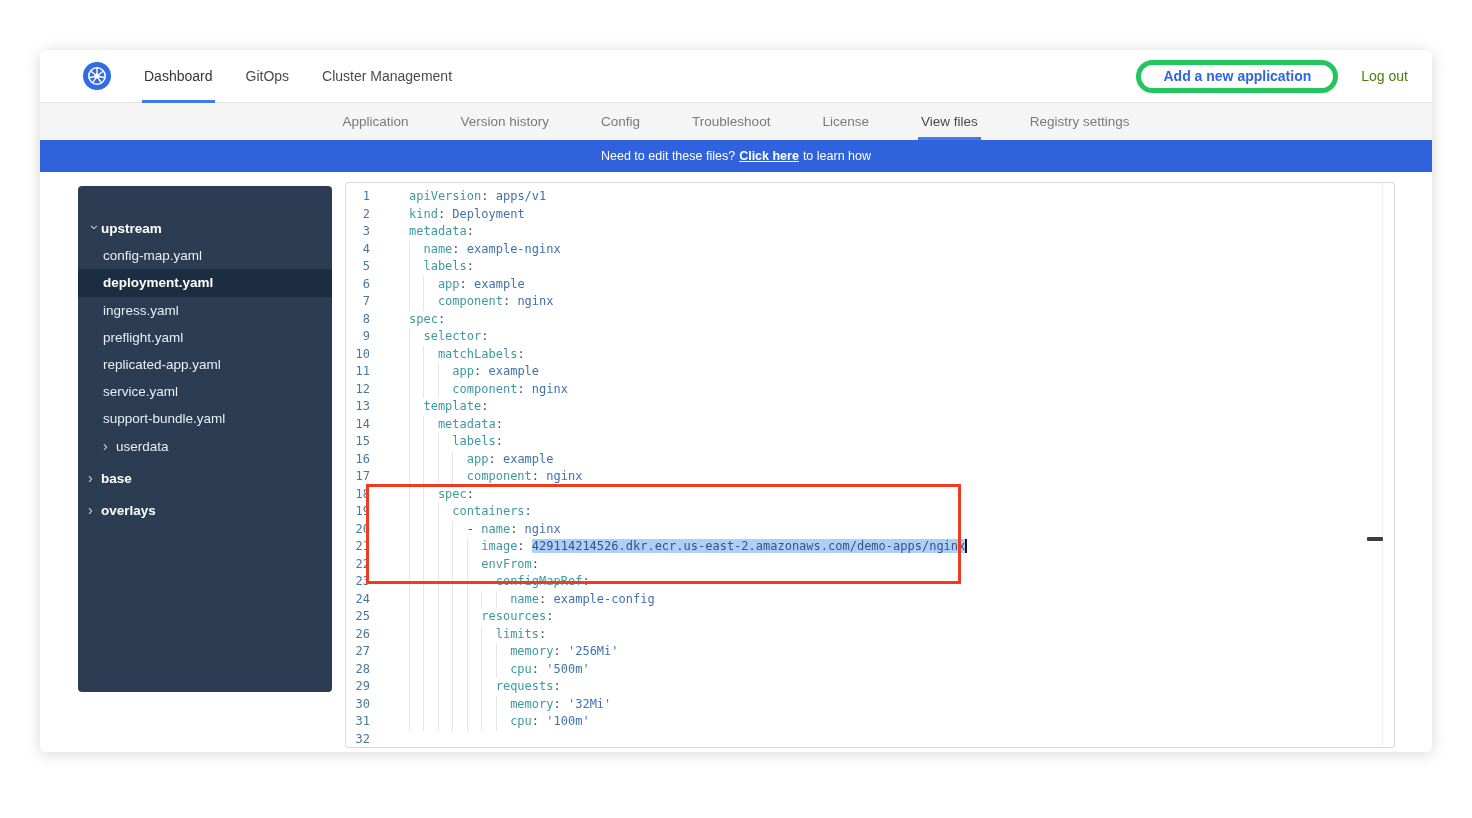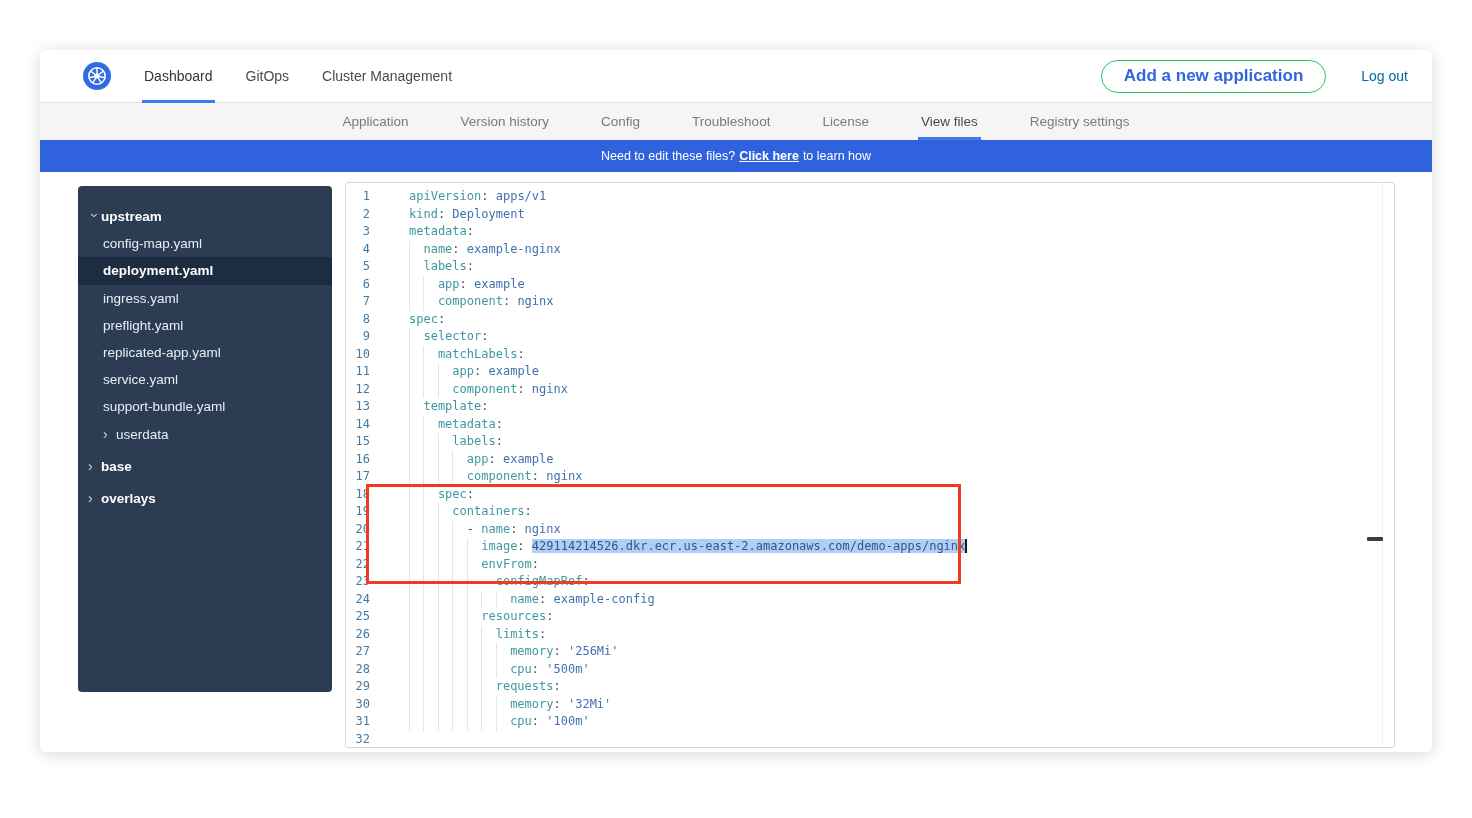--- a/index.html
+++ b/index.html
@@ -9,42 +9,42 @@
           border-radius:6px; box-shadow:0 2px 16px rgba(0,0,0,.16); overflow:hidden; }
 
   
   .header { position:absolute; left:0; top:0; width:100%; height:53px; display:flex; align-items:center;
             padding:0 24px 0 43px; border-bottom:1px solid #e4e4e4; background:#fff; }
   .logo { width:28px; height:28px; margin-right:31px; flex:0 0 auto; }
   .topnav { display:flex; gap:29px; height:53px; }
   .nav-item { height:53px; display:flex; align-items:center; padding:3px 2px 0 2px; font-size:14px;
               color:#4a4a4a; cursor:pointer; border-bottom:3px solid transparent; }
   .nav-item.active { color:#353535; font-weight:500; border-bottom-color:#3f7ce8; }
-  .add-btn { margin-left:auto; height:33px; padding:0 22px; border:1px solid #22c55e; border-radius:17px;
-             background:#fff; color:#3065e0; font-size:17px; font-weight:700; display:flex; align-items:center; cursor:pointer;
+  .add-btn { margin-left:auto; height:33px; padding:0 22px; border:5px solid #22c55e; border-radius:17px;
+             background:#fff; color:#3065e0; font-size:14px; font-weight:700; display:flex; align-items:center; cursor:pointer;
              font-family:"Liberation Sans", sans-serif; }
-  .logout { margin-left:35px; font-size:14px; color:#0369a1; cursor:pointer; }
+  .logout { margin-left:23px; font-size:14px; color:#4d7c0f; cursor:pointer; }
 
   
   .subnav { position:absolute; left:0; top:53px; width:100%; height:37px; background:#f5f5f6; }
   .tabs { position:absolute; inset:0; display:flex; justify-content:center; gap:46px; }
   .tab { height:37px; display:flex; align-items:center; padding:3px 3px 0 3px; font-size:13.5px; color:#7a7a7a;
          cursor:pointer; border-bottom:3px solid transparent; }
   .tab.active { color:#494949; border-bottom-color:#3f7ce8; }
 
   
   .banner { position:absolute; left:0; top:90px; width:100%; height:32px; background:#3162dd; color:#fff;
             display:flex; align-items:center; justify-content:center; font-size:12.5px; }
   .banner a { color:#fff; font-weight:700; text-decoration:underline; margin:0 4px; cursor:pointer; }
 
   
   .content { position:absolute; left:0; top:122px; width:100%; height:580px; background:#fff; }
 
   .sidebar { position:absolute; left:38px; top:14px; width:254px; height:506px; background:#2b3c53;
-             border-radius:4px; padding-top:17px; color:#fff; font-size:13.5px; overflow:hidden; }
+             border-radius:4px; padding-top:29px; color:#fff; font-size:13.5px; overflow:hidden; }
   .t-row { height:27.2px; display:flex; align-items:center; cursor:pointer; color:#e9eef4; }
   .t-row.parent { color:#ffffff; font-weight:600; padding-left:10px; }
   .t-row.child { padding-left:25px; font-weight:400; }
   .t-row.selected { background:#1c2d41; color:#fff; font-weight:700; }
   .t-gap { height:5px; }
   .chev { display:inline-block; width:13px; font-weight:400; color:#cfd9e4; font-size:14px; }
   .chev.down { transform:rotate(90deg) translateX(1px); transform-origin:45% 55%; width:13px; }
 
   
   .editor { position:absolute; left:305px; top:10px; width:1050px; height:566px; background:#fff;

